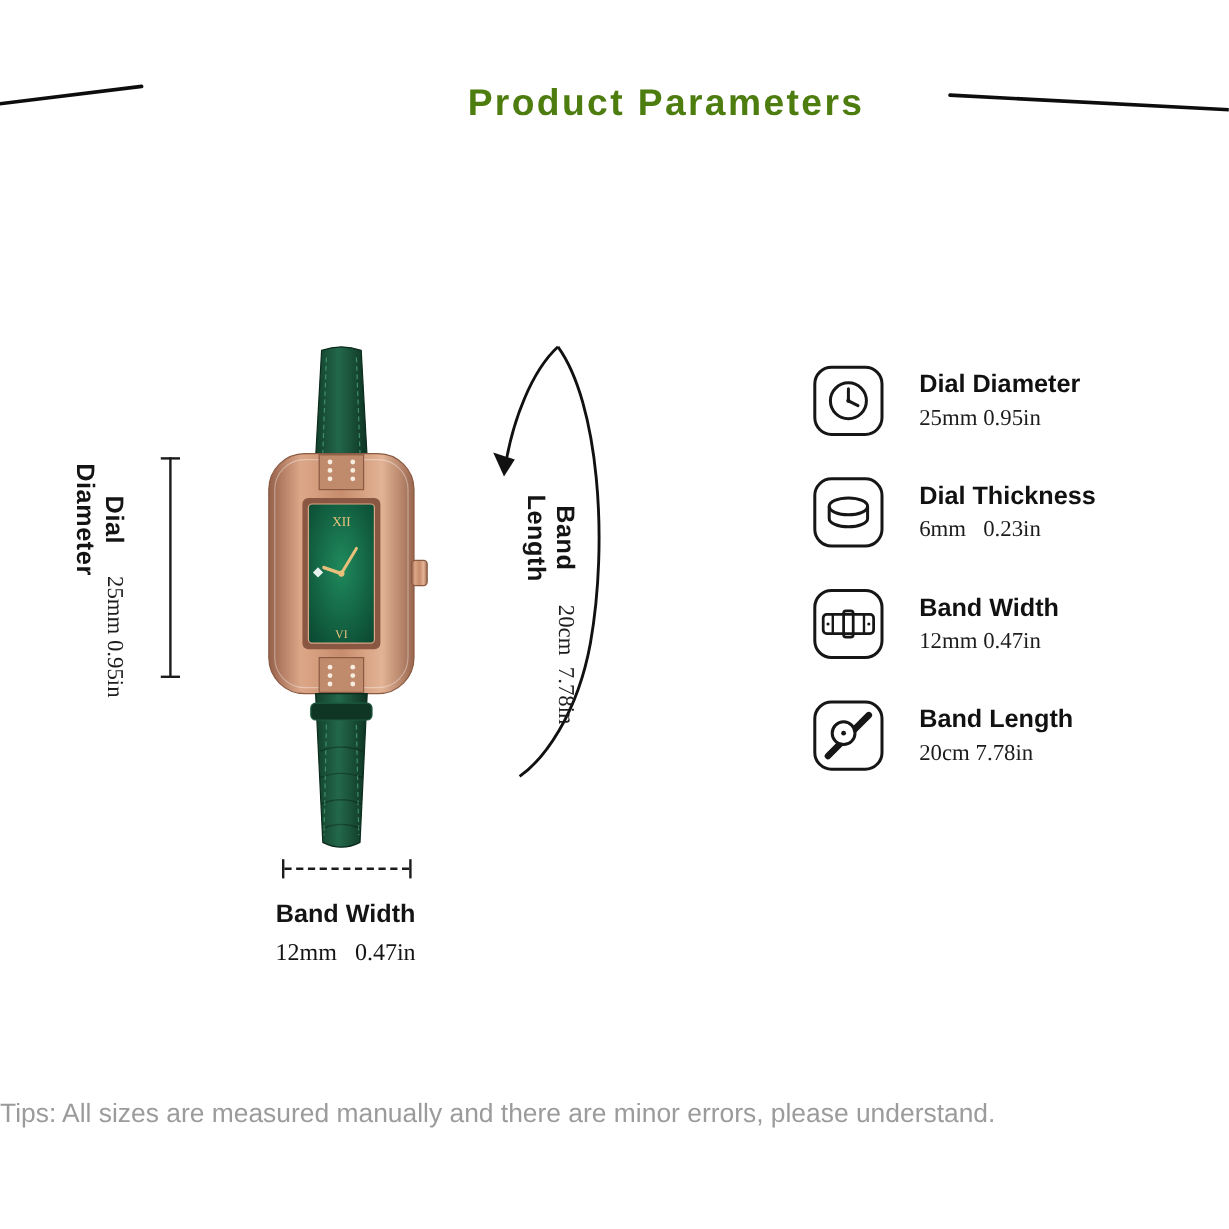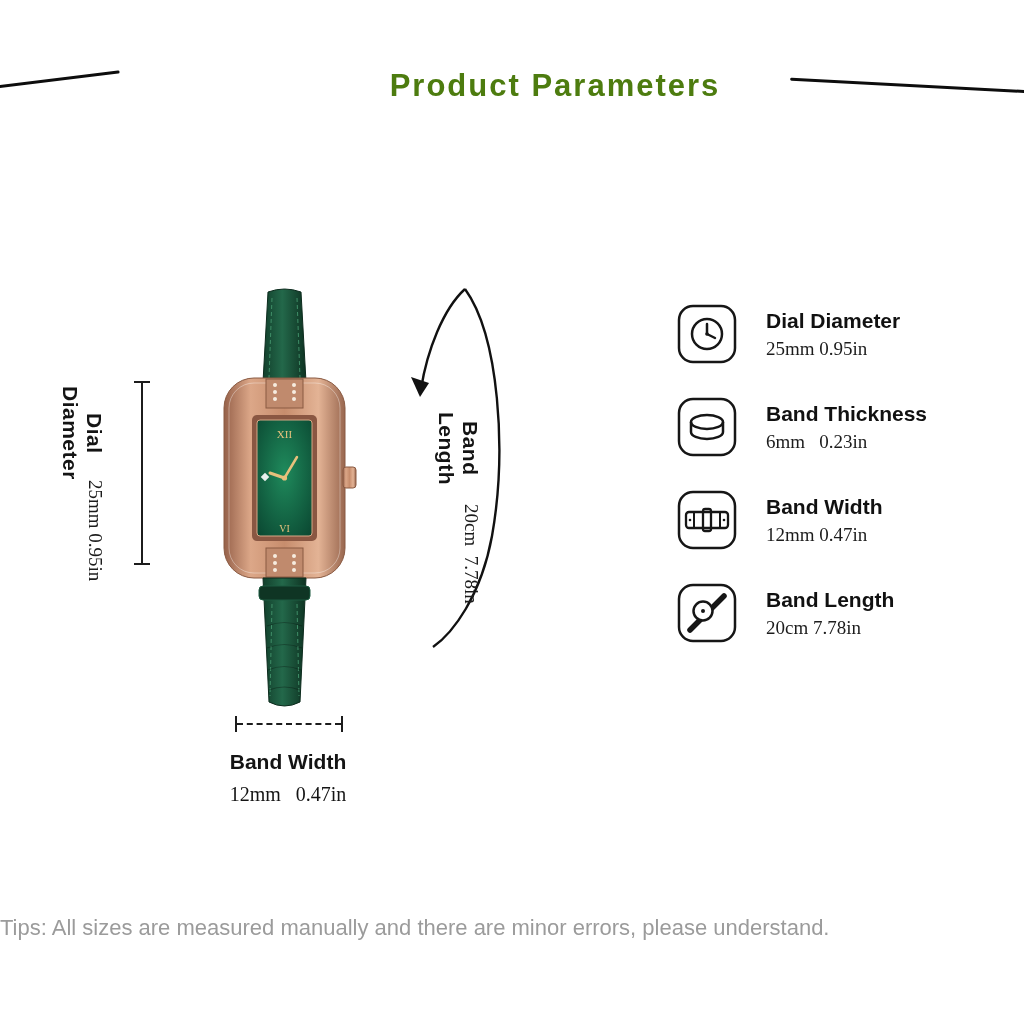--- a/index.html
+++ b/index.html
@@ -164,21 +164,21 @@
     </div>
   </div>
 
   <div class="spec-row">
     <svg class="spec-icon" viewBox="0 0 62 62">
       <rect x="3" y="3" width="56" height="56" rx="14" fill="none" stroke="#161616" stroke-width="2.5"></rect>
       <ellipse cx="31" cy="26" rx="16" ry="7" fill="none" stroke="#161616" stroke-width="2.5"></ellipse>
       <path d="M15 26 L15 36 A16 7 0 0 0 47 36 L47 26" fill="none" stroke="#161616" stroke-width="2.5"></path>
     </svg>
     <div>
-      <div class="spec-label">Band Thickness</div>
+      <div class="spec-label">Dial Thickness</div>
       <div class="spec-value">6mm   0.23in</div>
     </div>
   </div>
 
   <div class="spec-row">
     <svg class="spec-icon" viewBox="0 0 62 62">
       <rect x="3" y="3" width="56" height="56" rx="14" fill="none" stroke="#161616" stroke-width="2.5"></rect>
       <rect x="10" y="23" width="42" height="16" rx="3" fill="none" stroke="#161616" stroke-width="2.3"></rect>
       <path d="M18 23 L18 39 M44 23 L44 39" stroke="#161616" stroke-width="2"></path>
       <rect x="27" y="20" width="8" height="22" rx="2" fill="none" stroke="#161616" stroke-width="2.3"></rect>

